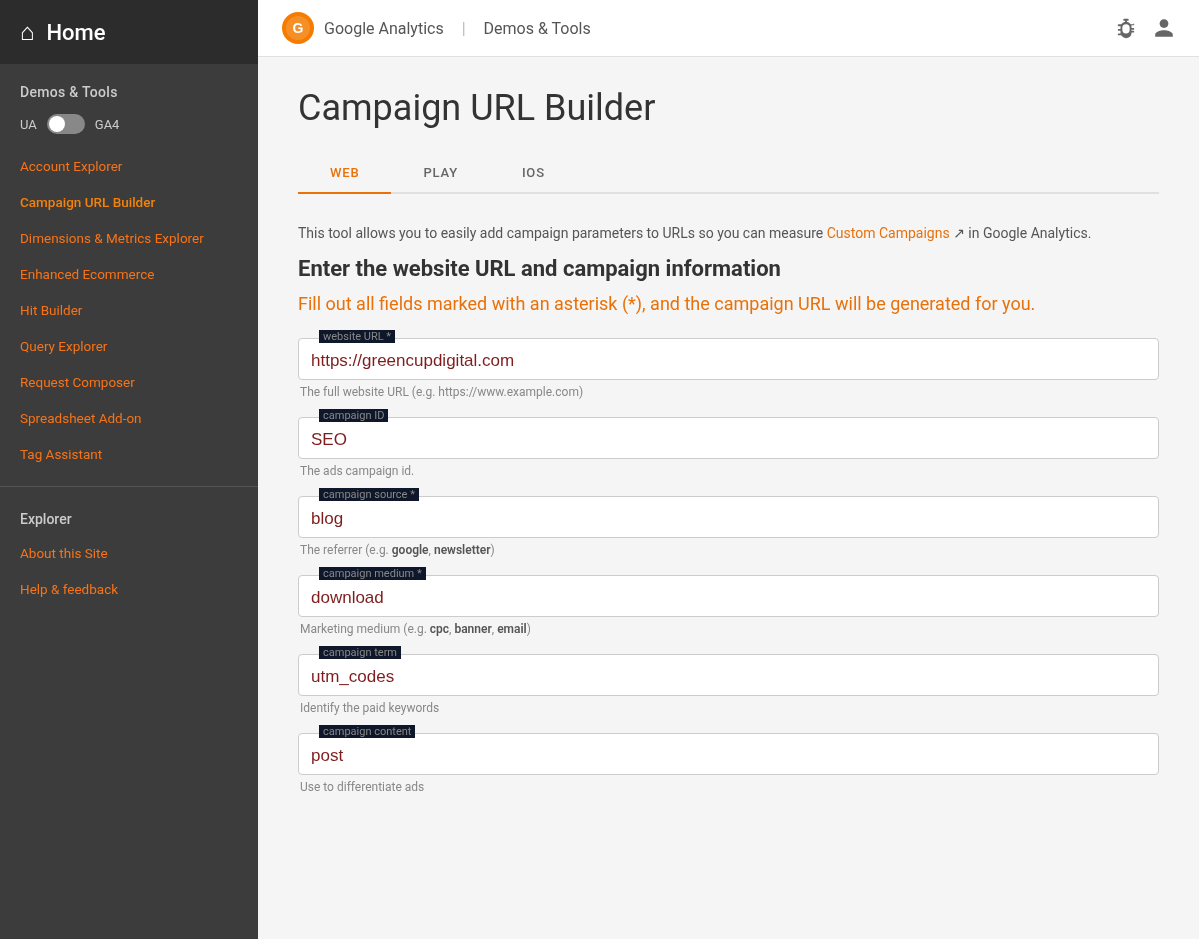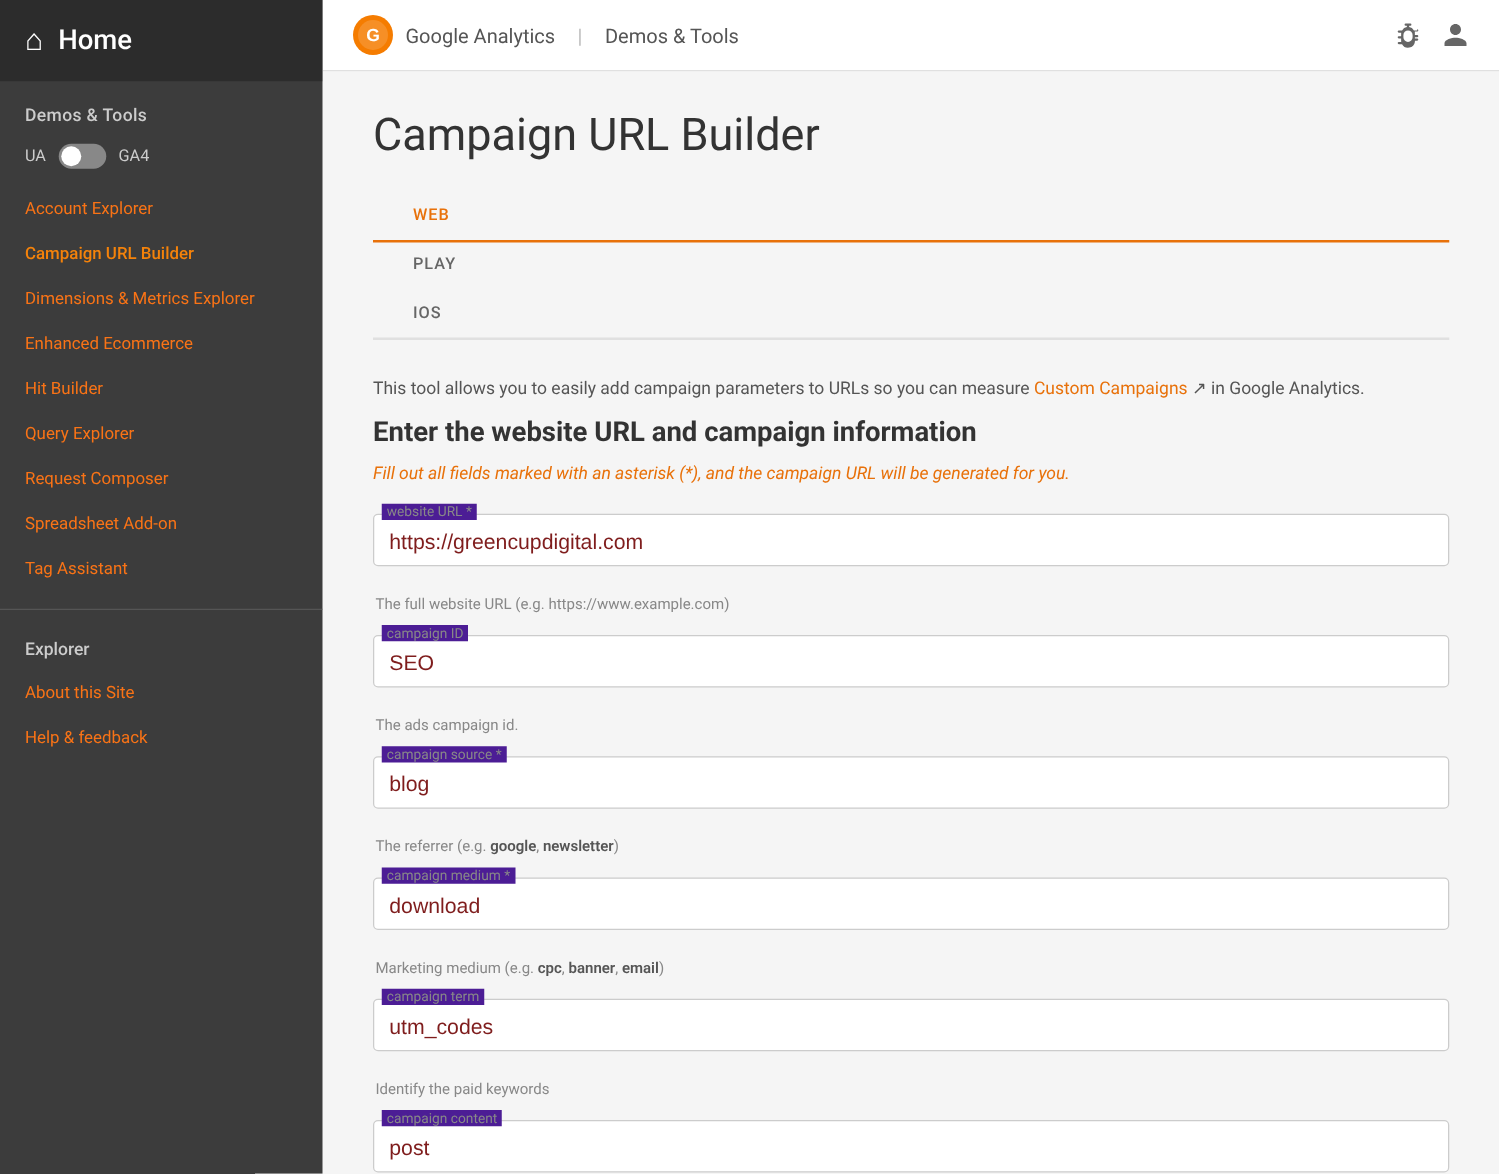--- a/index.html
+++ b/index.html
@@ -138,21 +138,20 @@
       font-weight: 400;
       color: #333;
       margin-bottom: 24px;
     }
 
     
     .tabs {
       display: flex;
       border-bottom: 2px solid #e0e0e0;
       margin-bottom: 28px;
-      flex-direction: column;
     }
     .tab {
       padding: 12px 32px;
       font-size: 13px;
       font-weight: 500;
       color: #666;
       cursor: pointer;
       letter-spacing: 0.8px;
       border-bottom: 2px solid transparent;
       margin-bottom: -2px;
@@ -174,60 +173,59 @@
       text-decoration: none;
     }
 
     .section-heading {
       font-size: 22px;
       font-weight: 700;
       color: #333;
       margin-bottom: 12px;
     }
     .hint-text {
-      font-size: 14px;
+      font-size: 18px;
       color: #555;
       margin-bottom: 24px;
-      font-style: italic;
     }
     .hint-text span { color: #e8710a; }
 
     
     .field-group {
       margin-bottom: 18px;
     }
     .field-wrapper {
       position: relative;
       border: 1px solid #ccc;
       border-radius: 4px;
       background: #fff;
       padding: 8px 12px 6px 12px;
     }
     .field-label {
       position: absolute;
       top: -9px;
-      left: 6px;
-      background: #4c1d95;
+      left: 20px;
+      background: #0f172a;
       font-size: 11px;
       color: #888;
       padding: 0 4px;
     }
     .field-input {
       width: 100%;
       border: none;
       outline: none;
       font-size: 17px;
       color: #7f1d1d;
       background: transparent;
       padding: 4px 0 2px 0;
     }
     .field-hint {
       font-size: 12px;
       color: #888;
-      margin-top: 23px;
+      margin-top: 5px;
       padding-left: 2px;
     }
     .field-hint strong {
       font-weight: 600;
       color: #555;
     }
 
     
     ::-webkit-scrollbar { width: 6px; }
     ::-webkit-scrollbar-track { background: transparent; }

